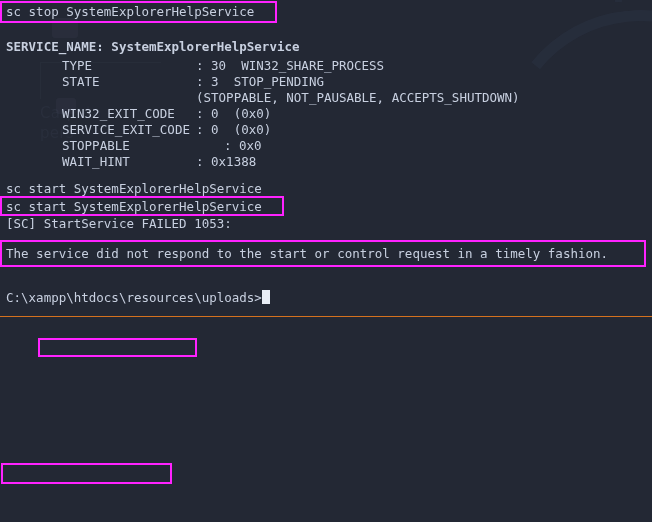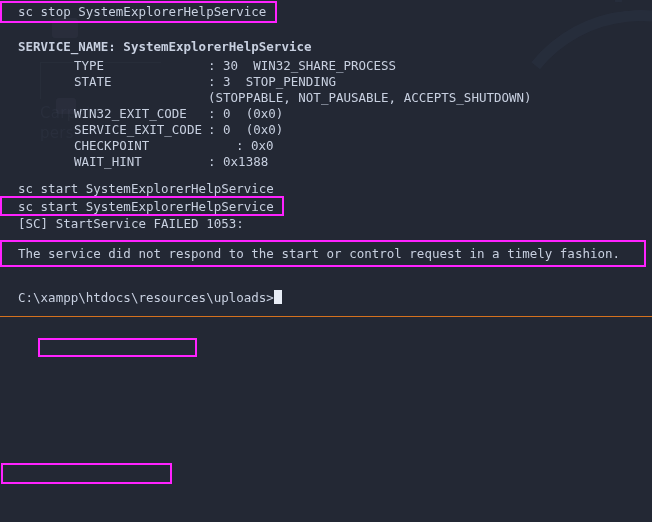--- a/index.html
+++ b/index.html
@@ -56,21 +56,21 @@
   }
   .wm-grid {
     position: absolute;
     border-top: 1px solid rgba(150,165,195,0.045);
     border-left: 1px solid rgba(150,165,195,0.045);
   }
 
   
   .pane {
     position: absolute;
-    left: 12px;
+    left: 0;
     width: 544px;
     z-index: 2;
   }
   #pane-cmd  { top: 0;   height: 316px; }
   #pane-kali { top: 317px; height: 205px; }
 
   .divider {
     position: absolute;
     left: 0;
     top: 316px;
@@ -134,21 +134,21 @@
     <div class="line" style="left:196px; top:74px;">: 3  STOP_PENDING</div>
 
     <div class="line" style="left:196px; top:90px;">(STOPPABLE, NOT_PAUSABLE, ACCEPTS_SHUTDOWN)</div>
 
     <div class="line" style="left:62px; top:106px;">WIN32_EXIT_CODE</div>
     <div class="line" style="left:196px; top:106px;">: 0  (0x0)</div>
 
     <div class="line" style="left:62px; top:122px;">SERVICE_EXIT_CODE</div>
     <div class="line" style="left:196px; top:122px;">: 0  (0x0)</div>
 
-    <div class="line" style="left:62px; top:138px;">CHECKPOINT</div>
+    <div class="line" style="left:62px; top:138px;">STOPPABLE</div>
     <div class="line" style="left:196px; top:138px;margin-left:28px;">: 0x0</div>
 
     <div class="line" style="left:62px; top:154px;text-align:right;">WAIT_HINT</div>
     <div class="line" style="left:196px; top:154px;">: 0x1388</div>
 
     <div class="line" style="top:181px;">sc start SystemExplorerHelpService</div>
     <div class="line" style="top:199px;">sc start SystemExplorerHelpService</div>
     <div class="line" style="top:216px;">[SC] StartService FAILED 1053:</div>
 
     <div class="line" style="top:290px;"><span>C:\xampp\htdocs\resources\uploads&gt;</span><span class="cursor"></span></div>

